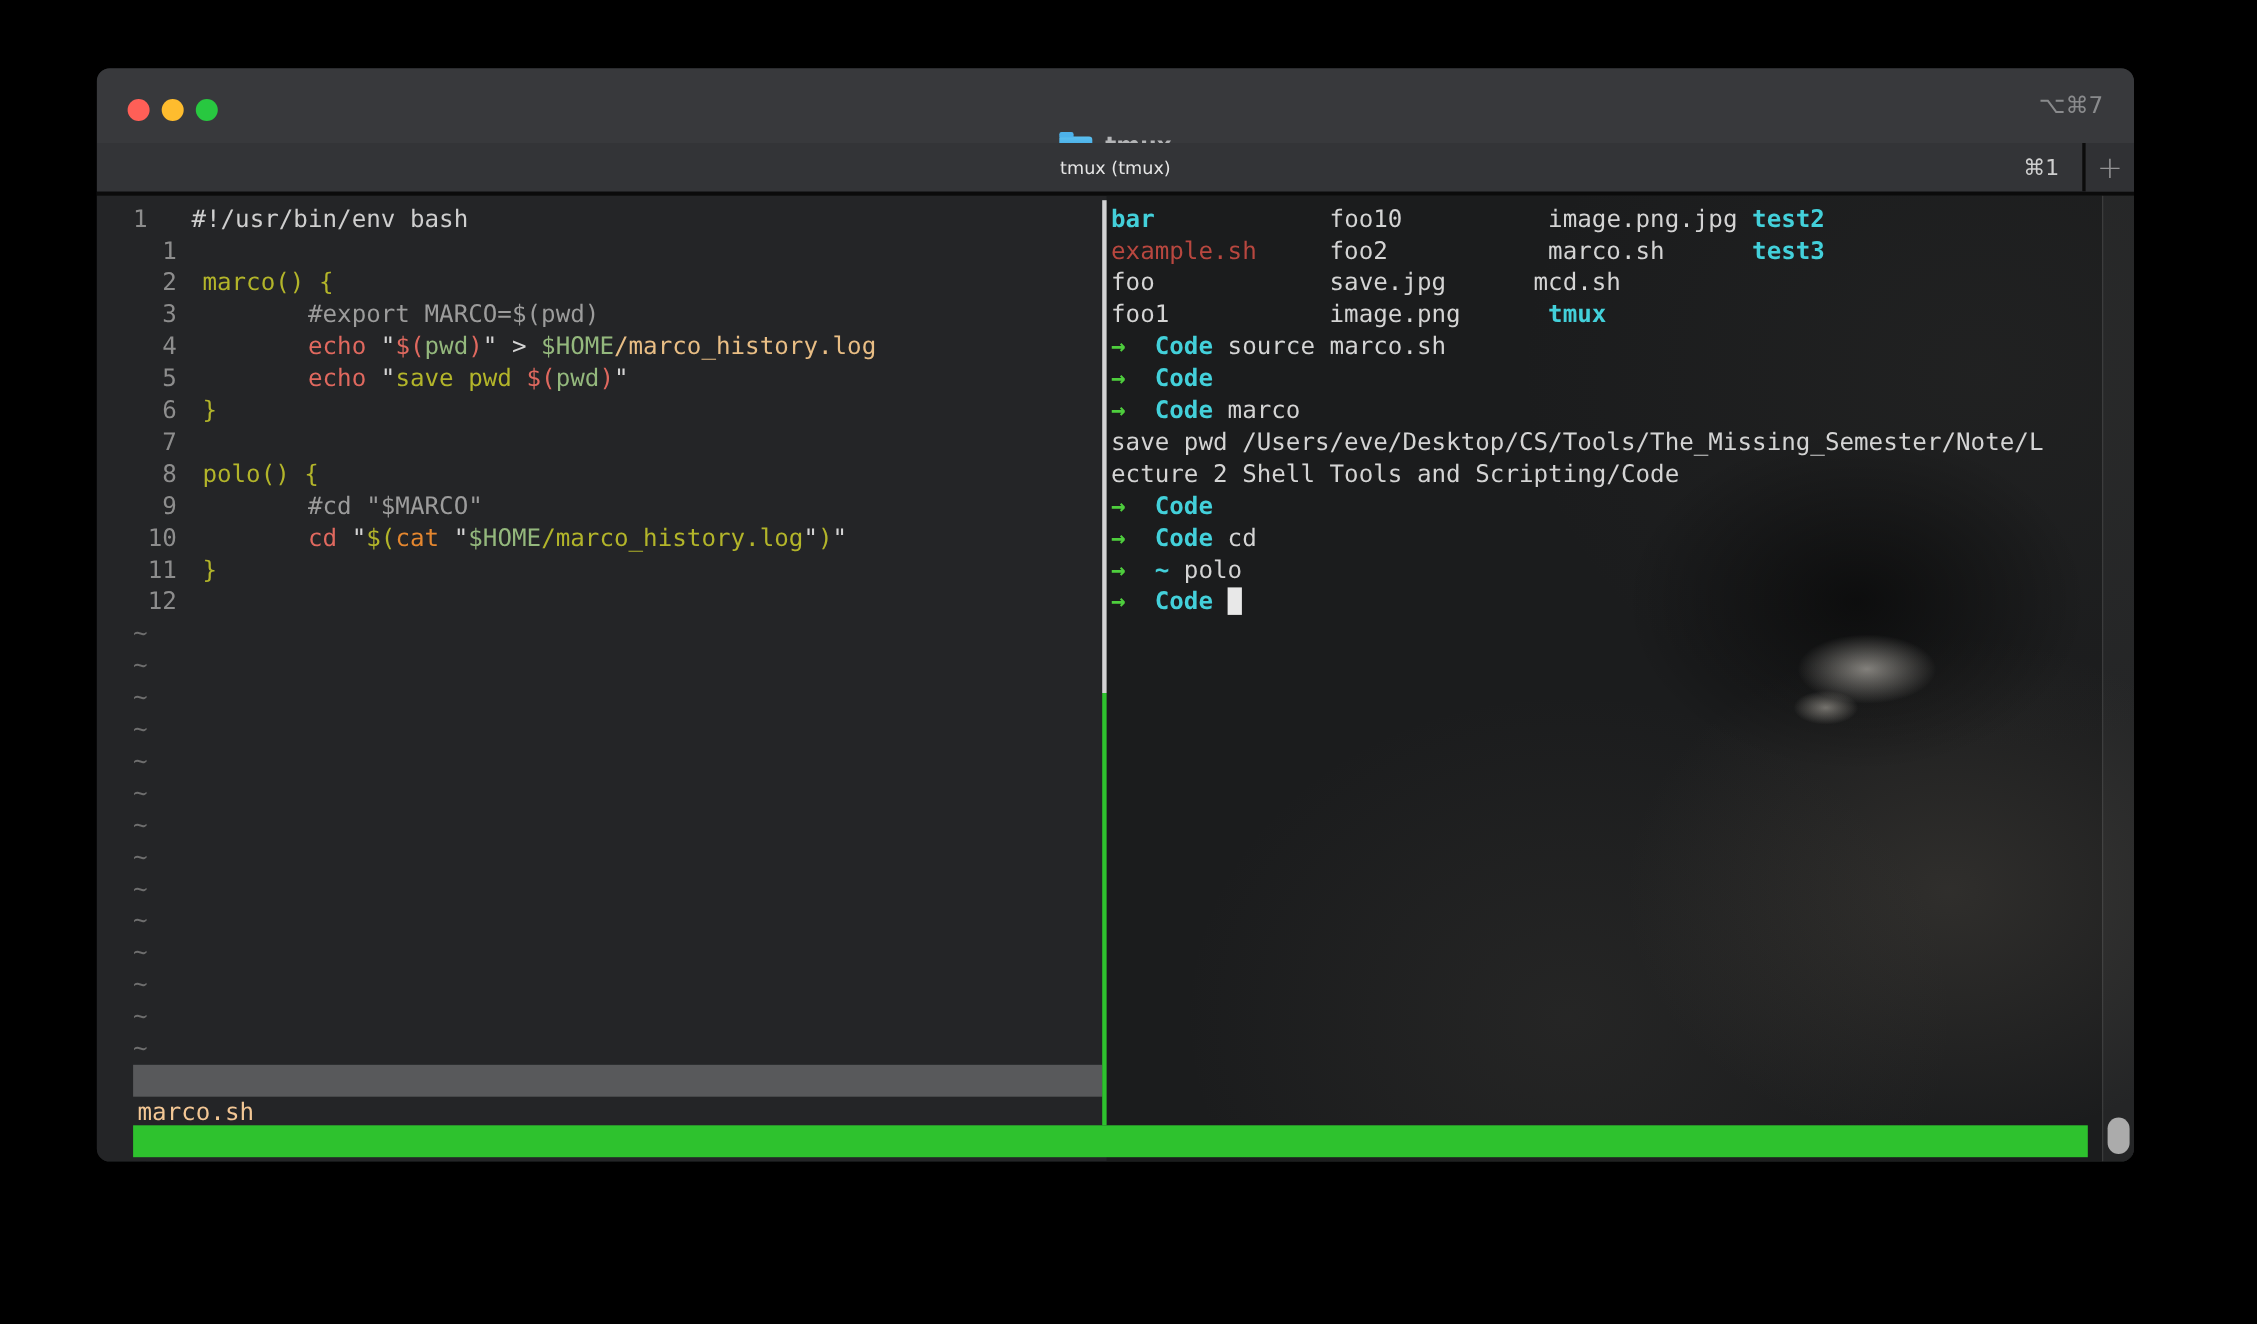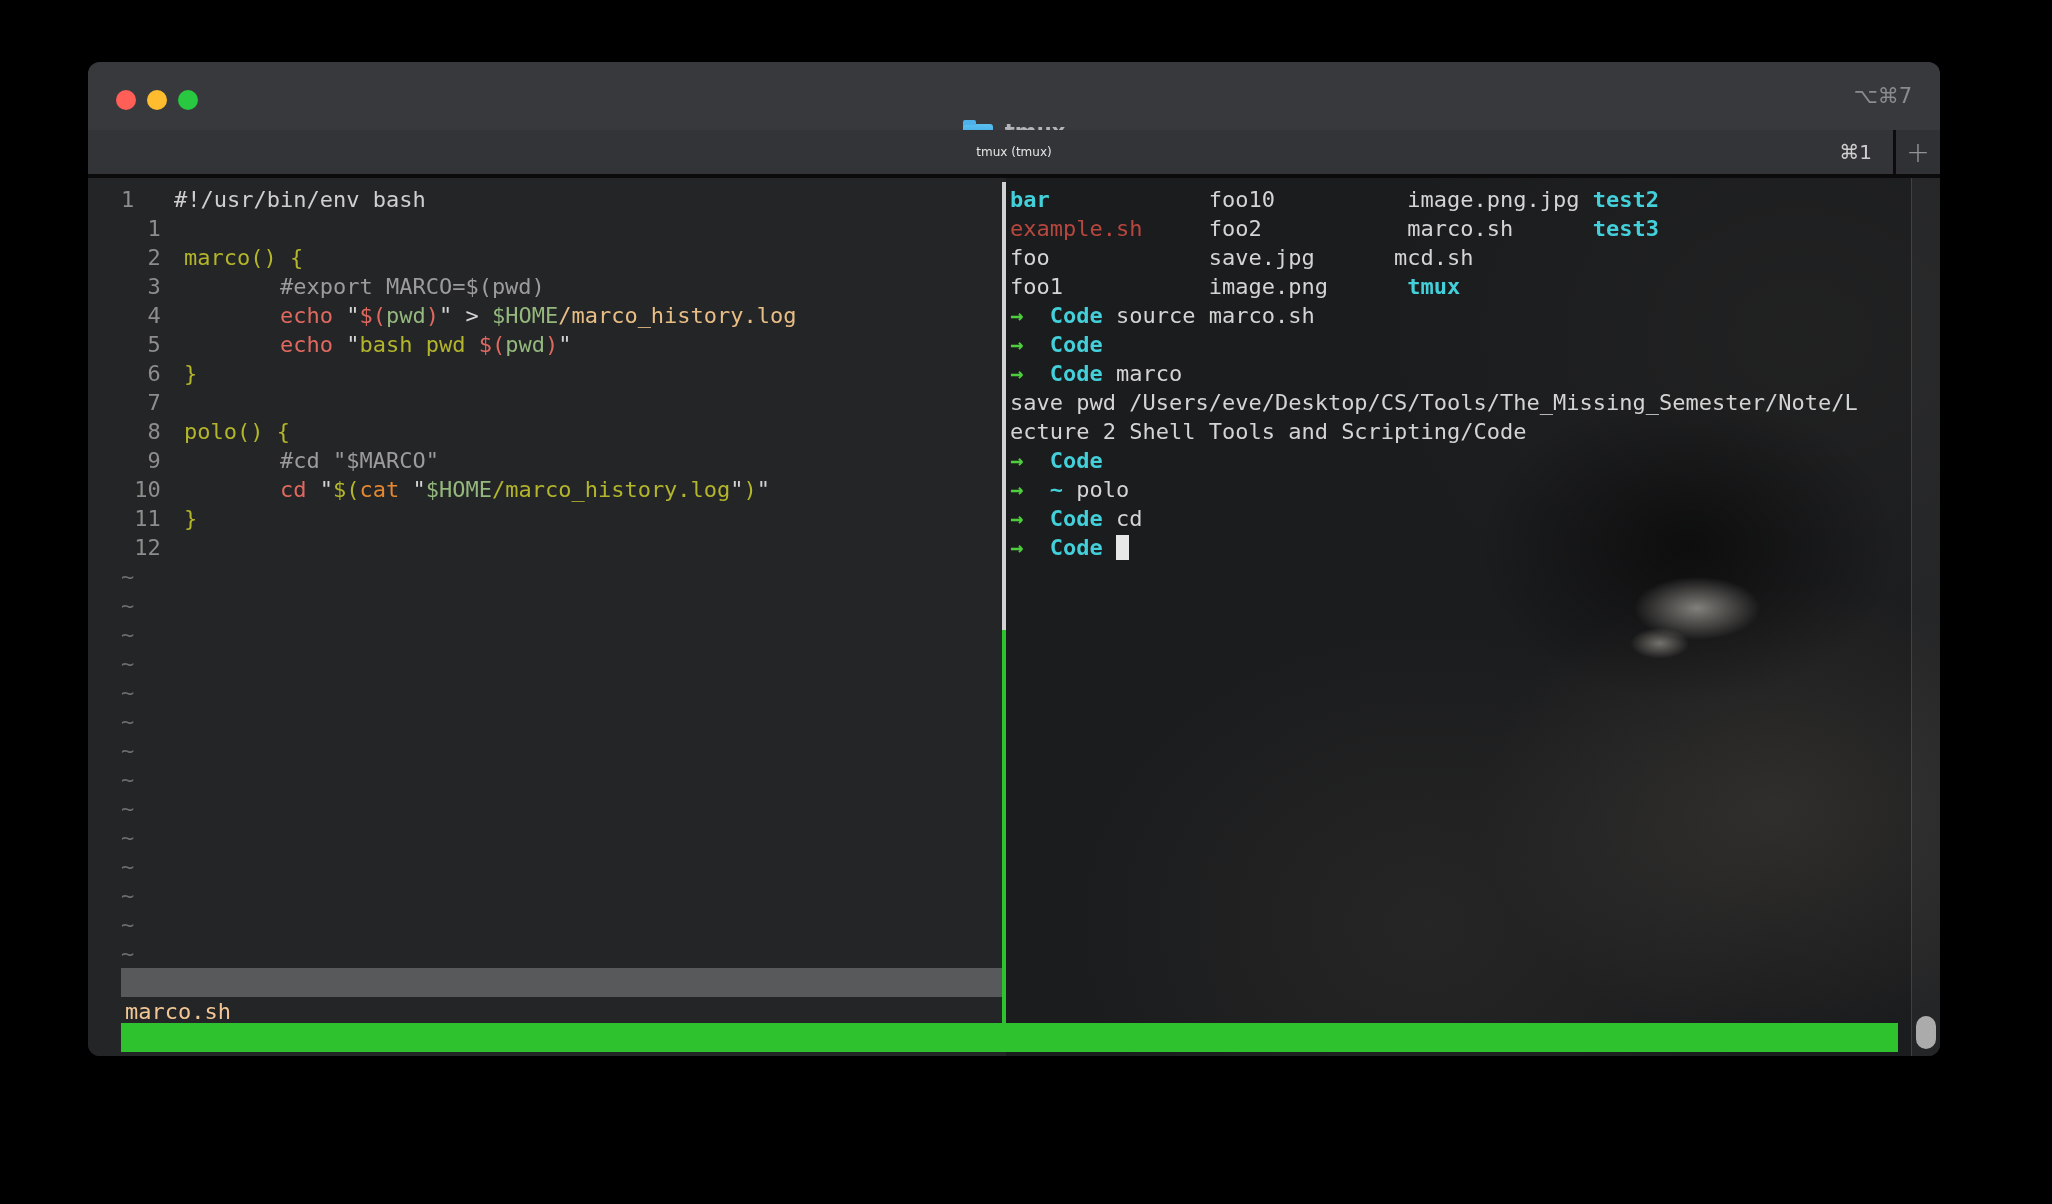--- a/index.html
+++ b/index.html
@@ -19,21 +19,21 @@
   .light.red{background:#ff5f57;}
   .light.yellow{background:#febc2e;}
   .light.green{background:#28c840;}
   .win-title{position:absolute;left:0;right:0;top:0;height:68px;display:flex;align-items:center;justify-content:center;gap:12px;margin-top:36px;}
   .folder{position:relative;width:30px;height:21px;background:linear-gradient(#5bc0f0,#2e93d8);border-radius:2px 3px 3px 3px;margin-top:4px;}
   .folder::before{content:"";position:absolute;left:0;top:-4px;width:13px;height:5px;background:#4db2ea;border-radius:2px 2px 0 0;}
   .win-title .t{color:#b4b5b7;font-size:21px;font-weight:bold;}
   .tb-shortcut{position:absolute;right:28px;top:0;height:68px;display:flex;align-items:center;color:#8a8b8d;font-size:21px;}
   
   .tabbar{position:relative;height:44px;background:#333437;}
-  .tab-title{position:absolute;left:0;right:0;top:0;height:44px;display:flex;align-items:center;justify-content:center;color:#e6e6e6;font-size:12px;}
+  .tab-title{position:absolute;left:0;right:0;top:0;height:44px;display:flex;align-items:center;justify-content:center;color:#e6e6e6;font-size:16px;}
   .tab-shortcut{position:absolute;right:68px;top:0;height:44px;display:flex;align-items:center;color:#cfcfcf;font-size:20px;}
   .plus-box{position:absolute;right:0;top:0;width:47px;height:44px;background:#303134;border-left:3px solid #0c0c0c;display:flex;align-items:center;justify-content:center;color:#939395;font-size:28px;font-weight:200;cursor:default;}
   .sep{height:4px;background:#0b0b0b;}
 
   
   .content{position:relative;height:878px;background:#242527;font-size:22px;}
   .trow{height:29px;line-height:29px;white-space:pre;}
 
   
   .vim-lines{position:absolute;left:33px;top:7px;}
@@ -113,35 +113,35 @@
           <div class="trow"><span class="sg-cyanb">bar</span><span class="sg-plain">            foo10          image.png.jpg </span><span class="sg-cyanb">test2</span></div>
           <div class="trow"><span class="sg-dred">example.sh</span><span class="sg-plain">     foo2           marco.sh      </span><span class="sg-cyanb">test3</span></div>
           <div class="trow"><span class="sg-plain">foo            save.jpg      mcd.sh</span></div>
           <div class="trow"><span class="sg-plain">foo1           image.png      </span><span class="sg-cyanb">tmux</span></div>
           <div class="trow"><span class="sg-arrow">→  </span><span class="sg-cyanb">Code</span><span class="sg-plain"> source marco.sh</span></div>
           <div class="trow"><span class="sg-arrow">→  </span><span class="sg-cyanb">Code</span></div>
           <div class="trow"><span class="sg-arrow">→  </span><span class="sg-cyanb">Code</span><span class="sg-plain"> marco</span></div>
           <div class="trow"><span class="sg-plain">save pwd /Users/eve/Desktop/CS/Tools/The_Missing_Semester/Note/L</span></div>
           <div class="trow"><span class="sg-plain">ecture 2 Shell Tools and Scripting/Code</span></div>
           <div class="trow"><span class="sg-arrow">→  </span><span class="sg-cyanb">Code</span></div>
+          <div class="trow"><span class="sg-arrow">→  </span><span class="sg-cyanb">Code</span><span class="sg-plain"> cd</span></div>
           <div class="trow"><span class="sg-arrow">→  </span><span class="sg-cyanb">~</span><span class="sg-plain"> polo</span></div>
-          <div class="trow"><span class="sg-arrow">→  </span><span class="sg-cyanb">Code</span><span class="sg-plain"> cd</span></div>
           <div class="trow"><span class="sg-arrow">→  </span><span class="sg-cyanb">Code</span><span class="sg-plain"> </span><span class="cursor"></span></div>
         </div>
     </div>
 
     <div class="scroll-track"></div>
 
     <div class="vim-lines" id="vim-lines">
         <div class="trow"><span class="sg-gutter">1   </span><span class="sg-shebang">#!/usr/bin/env bash</span></div>
         <div class="trow"><span class="sg-gutter">  1 </span></div>
         <div class="trow"><span class="sg-gutter">  2 </span><span class="sg-yellowb">marco() {</span></div>
         <div class="trow"><span class="sg-gutter">  3 </span><span class="sg-plain">        </span><span class="sg-comment">#export MARCO=$(pwd)</span></div>
         <div class="trow"><span class="sg-gutter">  4 </span><span class="sg-plain">        </span><span class="sg-red">echo</span><span class="sg-plain"> "</span><span class="sg-red">$(</span><span class="sg-green">pwd</span><span class="sg-red">)</span><span class="sg-plain">" &gt; </span><span class="sg-green">$HOME</span><span class="sg-peach">/marco_history.log</span></div>
-        <div class="trow"><span class="sg-gutter">  5 </span><span class="sg-plain">        </span><span class="sg-red">echo</span><span class="sg-plain"> "</span><span class="sg-yellow">bash pwd </span><span class="sg-red">$(</span><span class="sg-green">pwd</span><span class="sg-red">)</span><span class="sg-plain">"</span></div>
+        <div class="trow"><span class="sg-gutter">  5 </span><span class="sg-plain">        </span><span class="sg-red">echo</span><span class="sg-plain"> "</span><span class="sg-yellow">save pwd </span><span class="sg-red">$(</span><span class="sg-green">pwd</span><span class="sg-red">)</span><span class="sg-plain">"</span></div>
         <div class="trow"><span class="sg-gutter">  6 </span><span class="sg-yellowb">}</span></div>
         <div class="trow"><span class="sg-gutter">  7 </span></div>
         <div class="trow"><span class="sg-gutter">  8 </span><span class="sg-yellowb">polo() {</span></div>
         <div class="trow"><span class="sg-gutter">  9 </span><span class="sg-plain">        </span><span class="sg-comment">#cd "$MARCO"</span></div>
         <div class="trow"><span class="sg-gutter"> 10 </span><span class="sg-plain">        </span><span class="sg-red">cd</span><span class="sg-plain"> "</span><span class="sg-yellow">$(</span><span class="sg-orange">cat</span><span class="sg-plain"> "</span><span class="sg-green">$HOME</span><span class="sg-yellow">/marco_history.log</span><span class="sg-plain">"</span><span class="sg-yellow">)</span><span class="sg-plain">"</span></div>
         <div class="trow"><span class="sg-gutter"> 11 </span><span class="sg-yellowb">}</span></div>
         <div class="trow"><span class="sg-gutter"> 12 </span></div>
         <div class="trow"><span class="sg-tilde">~</span></div>
         <div class="trow"><span class="sg-tilde">~</span></div>
         <div class="trow"><span class="sg-tilde">~</span></div>

